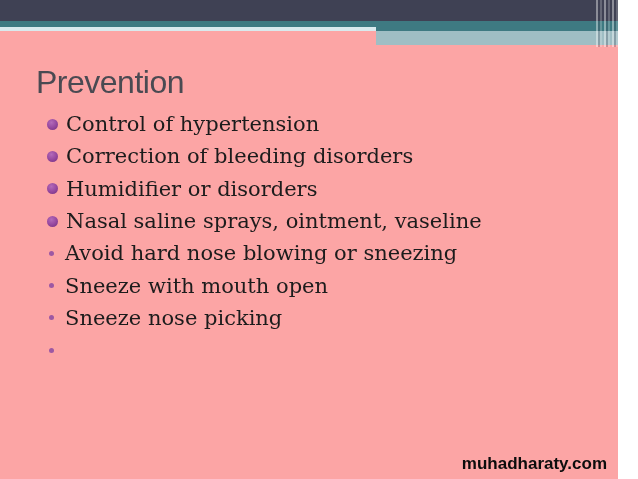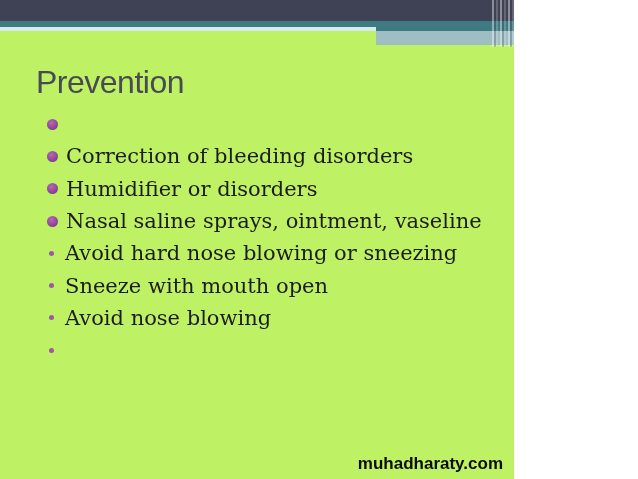--- a/index.html
+++ b/index.html
@@ -1,21 +1,21 @@
 <!DOCTYPE html>
 <html><head>
 <meta charset="utf-8">
 <style>
   html, body { margin: 0; padding: 0; background: #ffffff; }
 
   .slide {
     position: relative;
-    width: 514px;
+    width: 618px;
     height: 479px;
-    background: #bef264;
+    background: #fca5a5;
     overflow: hidden;
     font-family: "DejaVu Serif", serif;
     text-align: center;
   }
 
   
   .bar-dark {
     position: absolute; top: 0; left: 0;
     width: 638px; height: 21px;
     background: #3f4154;
@@ -115,20 +115,21 @@
     <div class="bar-right-teal"></div>
     <div class="bar-right-light"></div>
     <div class="corner-stripes"></div>
   </div>
 
   <h1 class="title">Prevention</h1>
 
   <ul class="list">
     <li>
       <span class="bullet big"></span>
+      <span>Control of hypertension</span>
     </li>
     <li>
       <span class="bullet big"></span>
       <span>Correction of bleeding disorders</span>
     </li>
     <li>
       <span class="bullet big"></span>
       <span>Humidifier or disorders</span>
     </li>
     <li>
@@ -138,21 +139,21 @@
     <li>
       <span class="bullet small"></span>
       <span>Avoid hard nose blowing or sneezing</span>
     </li>
     <li>
       <span class="bullet small"></span>
       <span>Sneeze with mouth open</span>
     </li>
     <li>
       <span class="bullet small"></span>
-      <span>Avoid nose blowing</span>
+      <span>Sneeze nose picking</span>
     </li>
     <li>
       <span class="bullet small"></span>
     </li>
   </ul>
 
   <div class="footer">muhadharaty.com</div>
 
 </div>
 

